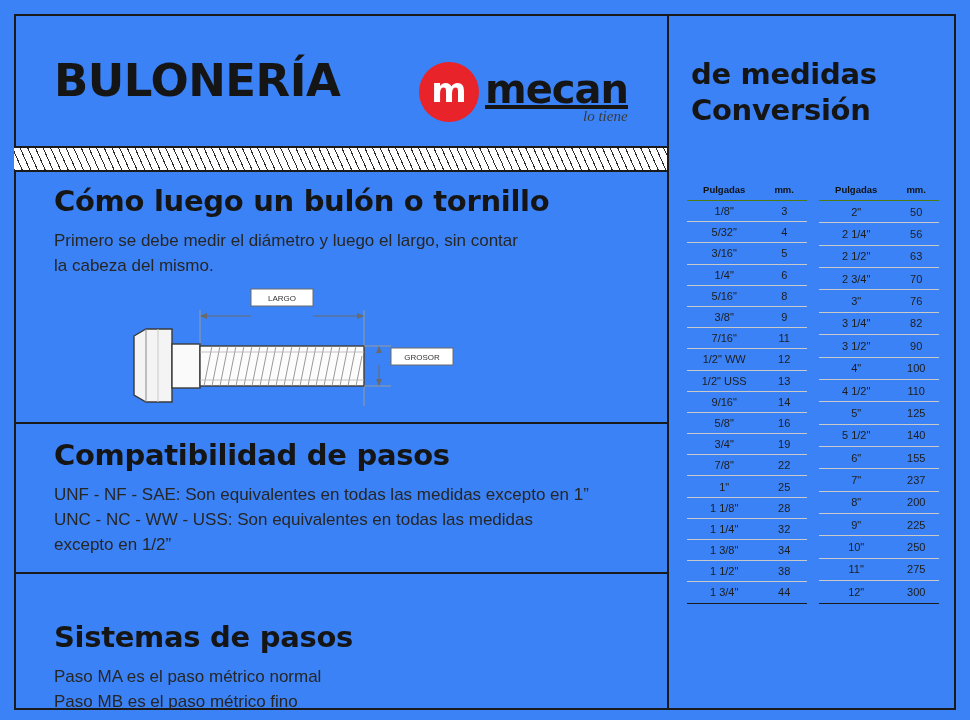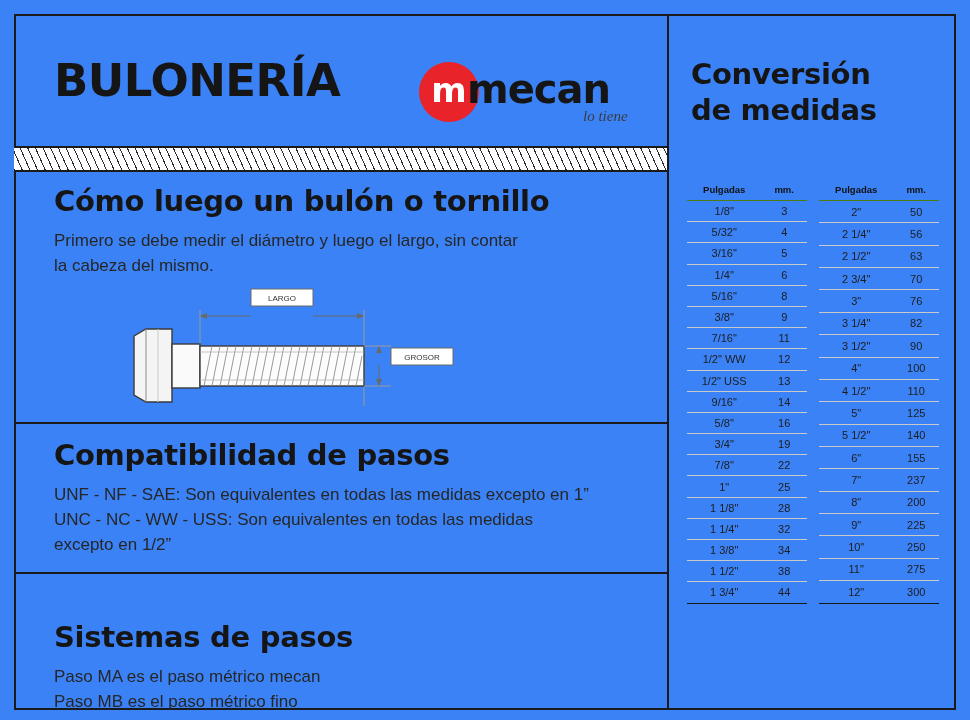--- a/index.html
+++ b/index.html
@@ -70,27 +70,28 @@
     top: 9px;
     text-align: center;
     color: #ffffff;
     font-size: 34px;
     font-weight: bold;
     font-family: "DejaVu Sans", sans-serif;
     line-height: 38px;
   }
   .logo-word {
     position: absolute;
-    left: 48px;
+    left: 66px;
     top: 4px;
     font-size: 40px;
     font-weight: bold;
     color: #151515;
     font-family: "DejaVu Sans", sans-serif;
     letter-spacing: -1px;
+    text-decoration: underline;
   }
   .logo-sub {
     position: absolute;
     left: 120px;
     top: 46px;
     font-size: 15px;
     font-style: italic;
     color: #3a3a3a;
     font-family: "Liberation Serif", serif;
     margin-left: 44px;
@@ -298,29 +299,29 @@
       <div class="sec-title">Compatibilidad de pasos</div>
       <p class="sec-body">UNF - NF - SAE: Son equivalentes en todas las medidas excepto en 1”</p>
       <p class="sec-body">UNC - NC - WW - USS: Son equivalentes en todas las medidas</p>
       <p class="sec-body">excepto en 1/2”</p>
     </div>
 
     <div class="section-rule" style="top:558px;"></div>
 
     <div class="section" style="top:606px;">
       <div class="sec-title">Sistemas de pasos</div>
-      <p class="sec-body">Paso MA es el paso métrico mecan</p>
+      <p class="sec-body">Paso MA es el paso métrico normal</p>
       <p class="sec-body">Paso MB es el paso métrico fino</p>
     </div>
   </div>
 
   <div class="right-col">
     <div class="right-title">
+      <div>de medidas</div>
       <div>Conversión</div>
-      <div>de medidas</div>
     </div>
 
     <div class="tables">
       <table class="conv">
         <thead>
           <tr>
             <th class="c1">Pulgadas</th>
             <th class="c2">mm.</th>
           </tr>
         </thead>

